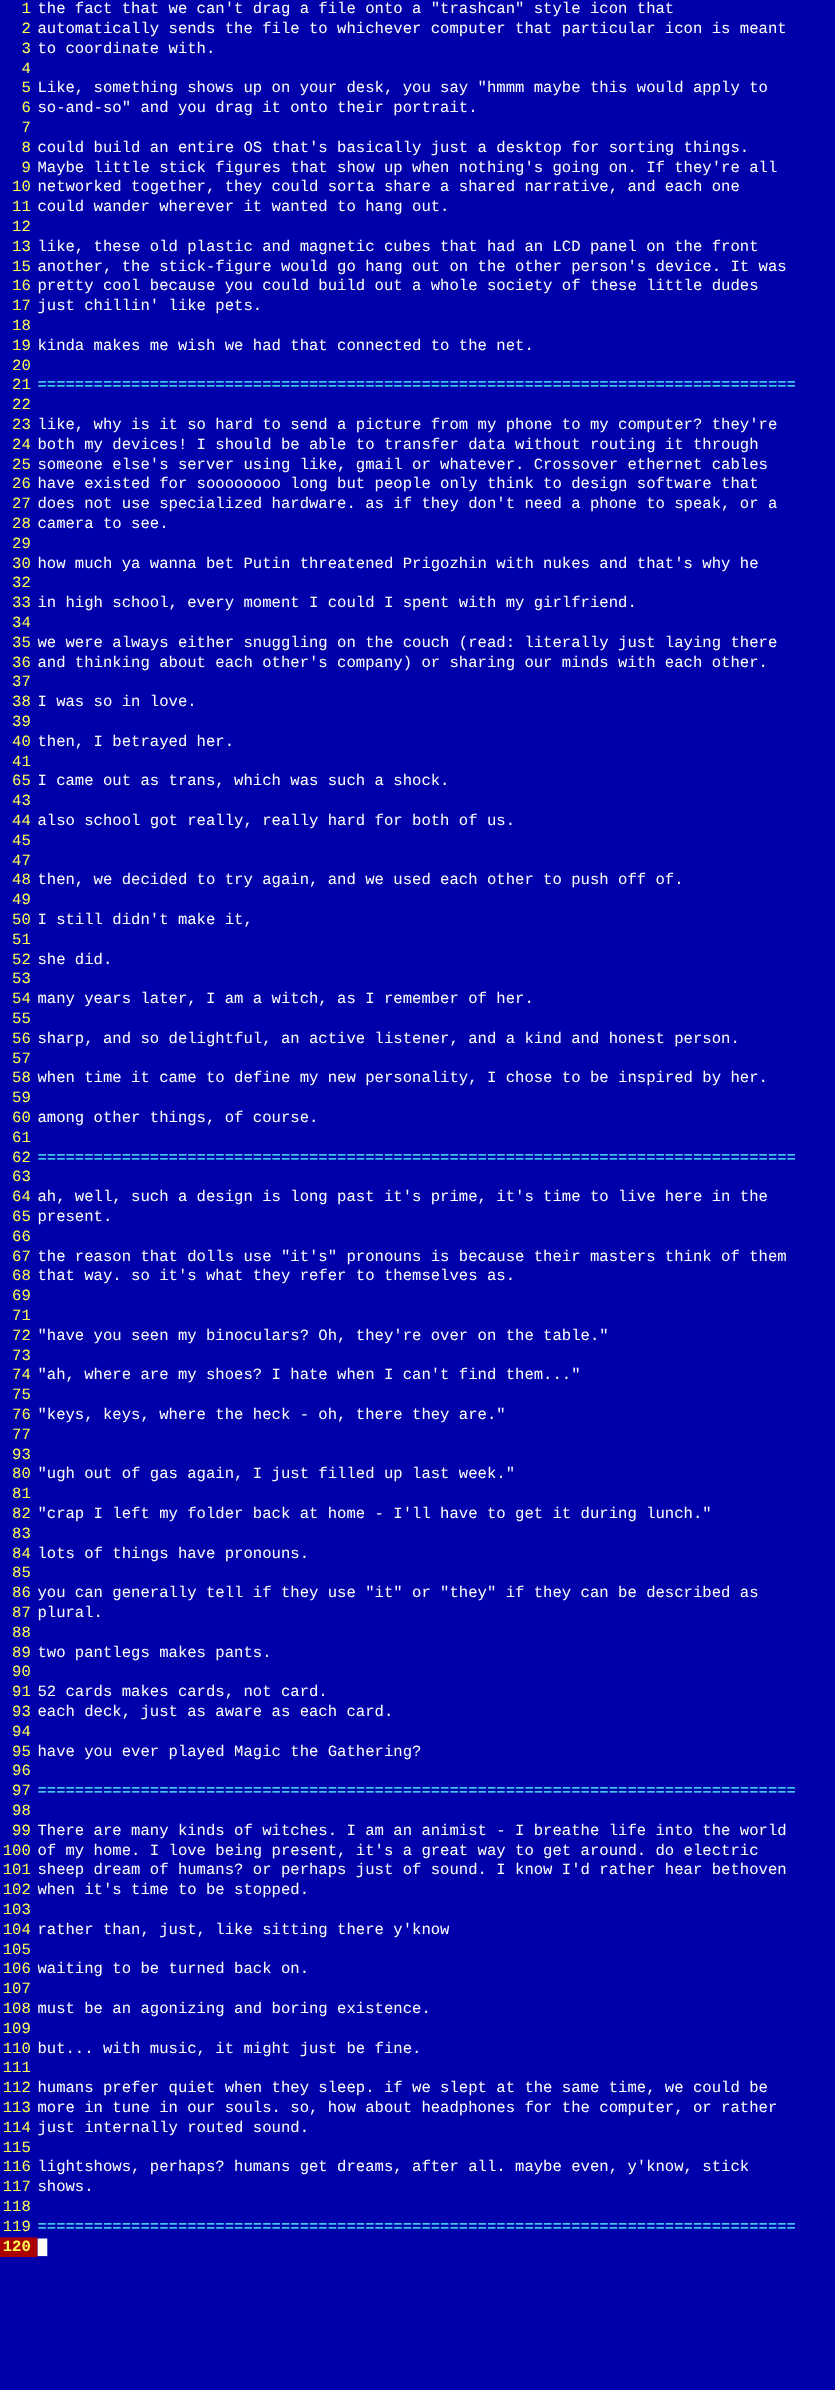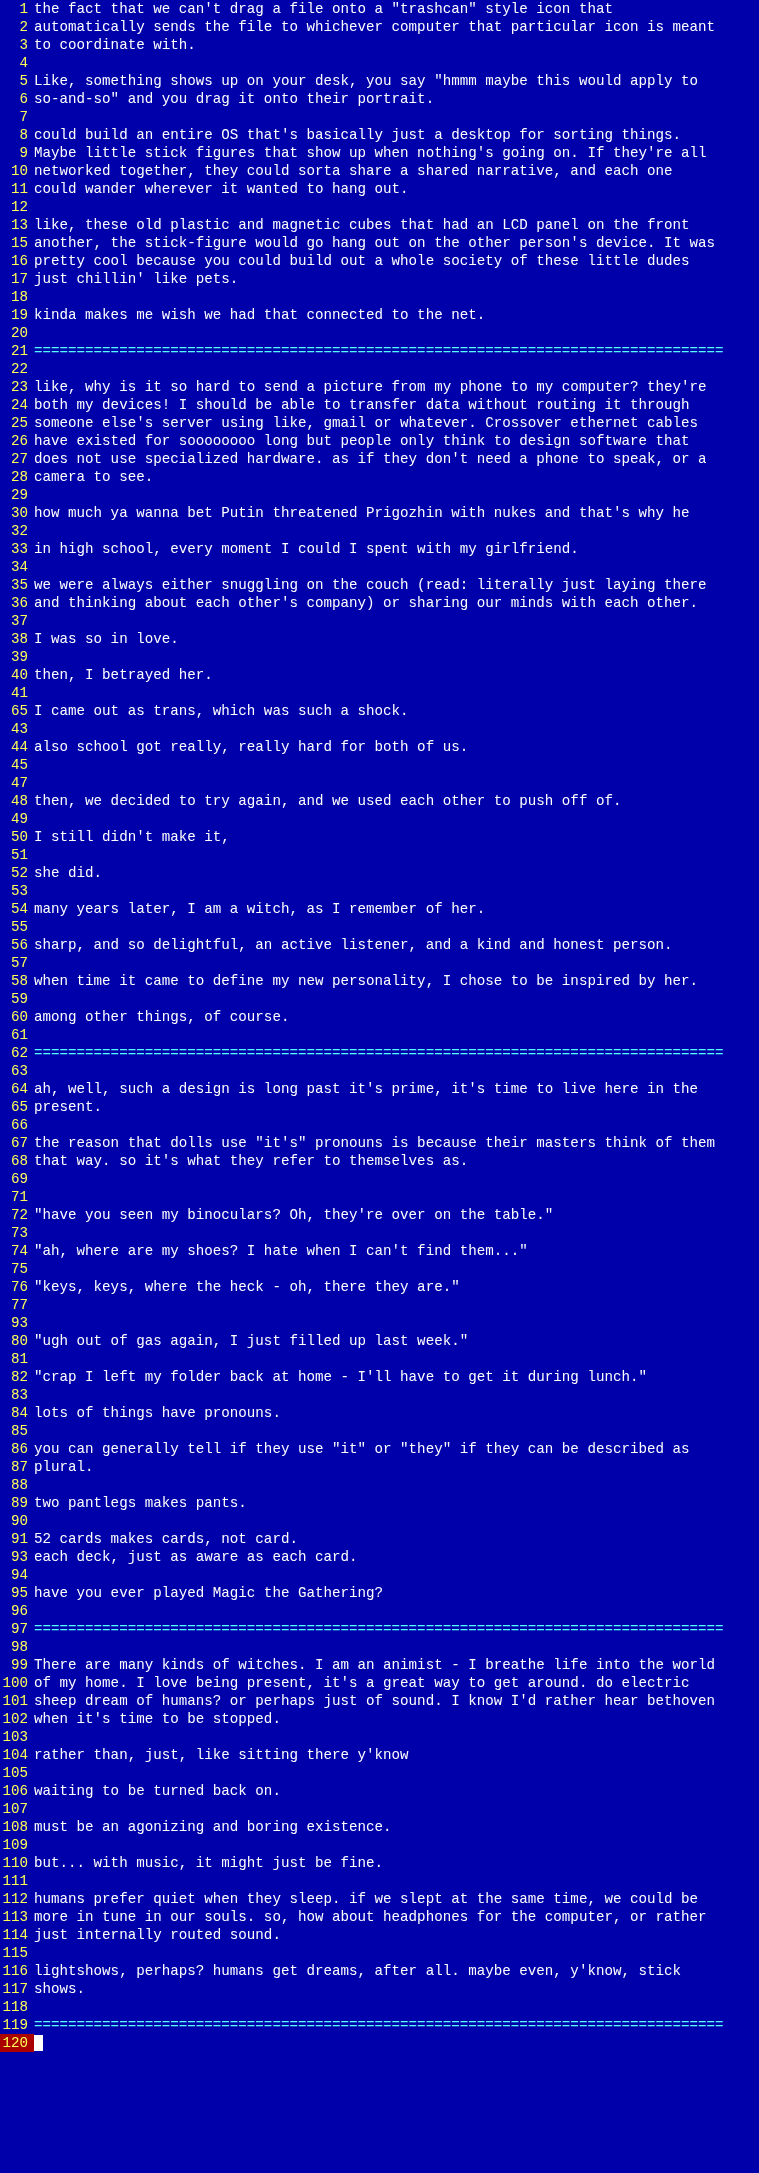--- a/index.html
+++ b/index.html
@@ -31,20 +31,21 @@
     user-select: none;
   }
   .content {
     flex: 1;
     color: #ffffff;
     white-space: pre;
     overflow: hidden;
   }
   .cursor-line .gutter {
     background: #aa0000;
+    font-weight: bold;
   }
   .cursor {
     display: inline-block;
     width: 8.5px;
     height: 16px;
     background: #ffffff;
     vertical-align: top;
     margin-top: 1px;
   }
   .rule { color: #55ffff; }

